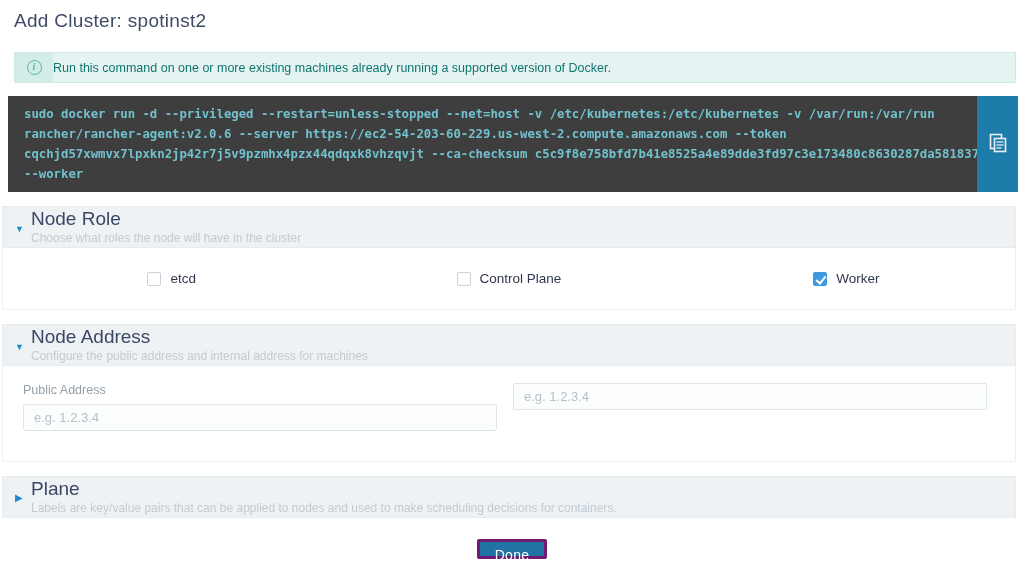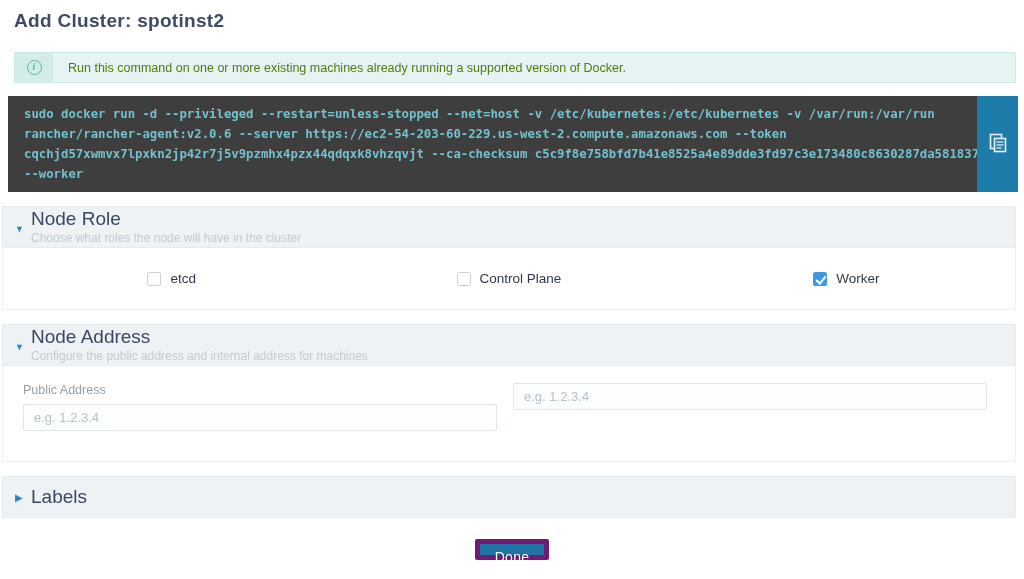--- a/index.html
+++ b/index.html
@@ -8,21 +8,21 @@
     width: 1024px; height: 579px;
     font-family: "Liberation Sans", sans-serif;
     color: #3d4a67;
     overflow: hidden;
   }
   .page { width: 1024px; height: 579px; position: relative; padding-top: 10px; }
 
   
   .title {
     margin: 0 0 0 14px;
-    font-size: 19px; font-weight: 700; color: #3f4b66;
+    font-size: 19px; font-weight: 400; color: #3f4b66;
     letter-spacing: 0.3px;
   }
 
   
   .banner {
     display: flex; align-items: stretch;
     margin: 20px 8px 0 14px;
     background: #e5f4f2;
     border: 1px solid #cdeae6;
     height: 31px;
@@ -33,22 +33,22 @@
     flex: none;
   }
   .info-circle {
     width: 15px; height: 15px; border: 1.5px solid #52b4aa; border-radius: 50%;
     color: #52b4aa; font-size: 10px; line-height: 12px; text-align: center;
     font-family: "Liberation Serif", serif; font-style: italic; font-weight: 700;
     display: inline-block;
   }
   .banner-text {
     display: flex; align-items: center;
-    padding-left: 15px;
-    font-size: 12.5px; color: #4d7c0f;
+    padding-left: 0;
+    font-size: 12.5px; color: #0f766e;
   }
 
   
   .codeblock {
     display: flex; align-items: stretch;
     margin: 13px 6px 0 8px;
     border-radius: 28px;
   }
   .code {
     flex: 1 1 auto;
@@ -125,21 +125,21 @@
     font-family: "Liberation Sans", sans-serif;
     font-size: 13px; color: #0369a1;
     outline: none;
   }
   .text-input::placeholder { color: #b7c1c9; opacity: 1; }
 
   
   .footer { text-align: center; margin-top: 21px; }
   .done-btn {
     background: #2173a3; color: #ffffff;
-    border: 5px solid #701a75; border-radius: 2px;
+    border: 3px solid #701a75; border-radius: 2px;
     font-family: "Liberation Sans", sans-serif;
     font-size: 14px; letter-spacing: 0.3px;
     padding: 5px 15px 6px; min-width: 60px; height: 20px;
     cursor: pointer;
   }
 </style>
 </head>
 <body>
 
 <div class="page">
@@ -215,21 +215,22 @@
           <input class="text-input" type="text" placeholder="e.g. 1.2.3.4" style="">
         </div>
       </div>
     </div>
   </div>
 
   <div class="section">
     <div class="sec-head">
       <span class="tri right">▶</span>
       <div class="sec-titles">
-        <div class="sec-title">Labels</div>
+        <div class="sec-title">Plane</div>
+        <div class="sec-sub">Labels are key/value pairs that can be applied to nodes and used to make scheduling decisions for containers.</div>
       </div>
     </div>
   </div>
 
   <div class="footer">
     <button class="done-btn">Done</button>
   </div>
 
 </div>
 

